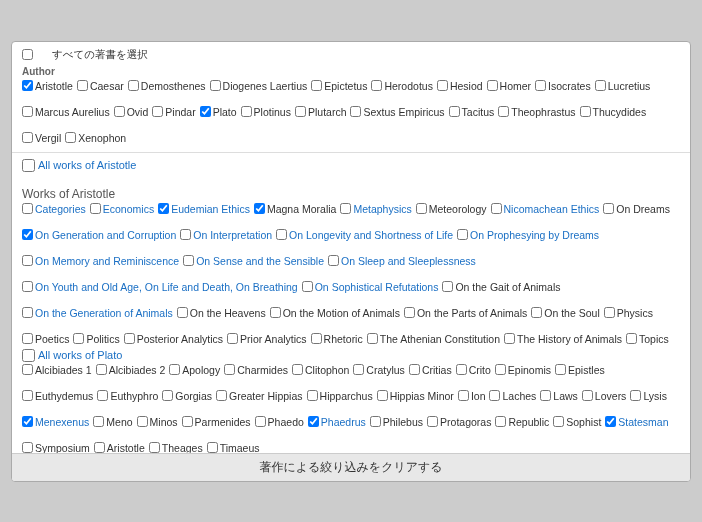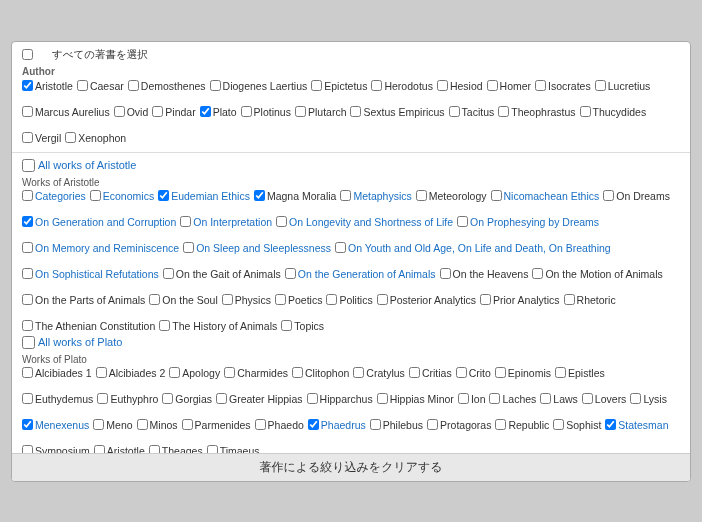--- a/index.html
+++ b/index.html
@@ -78,23 +78,23 @@
     }
     .works-section {
       padding: 4px 10px;
       max-height: 300px;
       overflow-y: auto;
     }
     .works-group {
       margin-bottom: 4px;
     }
     .works-group-title {
-      font-size: 10px;
+      font-size: 12px;
       color: #555;
-      margin: 5px 0 2px 0;
+      margin: 15px 0 2px 0;
     }
     .all-works-row {
       display: flex;
       align-items: center;
       gap: 3px;
       margin: 2px 0;
     }
     .all-works-row label {
       font-size: 11px;
       color: #1a6fc4;
@@ -270,20 +270,24 @@
           </div>
           <div class="checkbox-item">
             <input type="checkbox" id="arist_12" style="">
             <label for="arist_12" class="blue">On Prophesying by Dreams</label>
           </div>
           <div class="checkbox-item">
             <input type="checkbox" id="arist_11" style="">
             <label for="arist_11" class="blue">On Memory and Reminiscence</label>
           </div>
           <div class="checkbox-item">
+            <input type="checkbox" id="arist_13" style="">
+            <label for="arist_13" class="blue">On Sense and the Sensible</label>
+          </div>
+          <div class="checkbox-item">
             <input type="checkbox" id="arist_14" style="">
             <label for="arist_14" class="blue">On Sleep and Sleeplessness</label>
           </div>
           <div class="checkbox-item">
             <input type="checkbox" id="arist_16" style="">
             <label for="arist_16" class="blue">On Youth and Old Age, On Life and Death, On Breathing</label>
           </div>
           <div class="checkbox-item">
             <input type="checkbox" id="arist_15" style="">
             <label for="arist_15" class="blue">On Sophistical Refutations</label>
@@ -349,21 +353,20 @@
             <label for="arist_31">Topics</label>
           </div>
         </div>
     </div>
 
     <div class="works-group">
       <div class="all-works-row">
         <input type="checkbox" id="allPlato" style="">
         <label for="allPlato" class="blue">All works of Plato</label>
       </div>
-      <div class="works-group-title">Works of Plato</div>
       <div class="checkbox-row" id="plato-works-row">
           <div class="checkbox-item">
             <input type="checkbox" id="plato_0" style="">
             <label for="plato_0">Alcibiades 1</label>
           </div>
           <div class="checkbox-item">
             <input type="checkbox" id="plato_1" style="">
             <label for="plato_1">Alcibiades 2</label>
           </div>
           <div class="checkbox-item">

